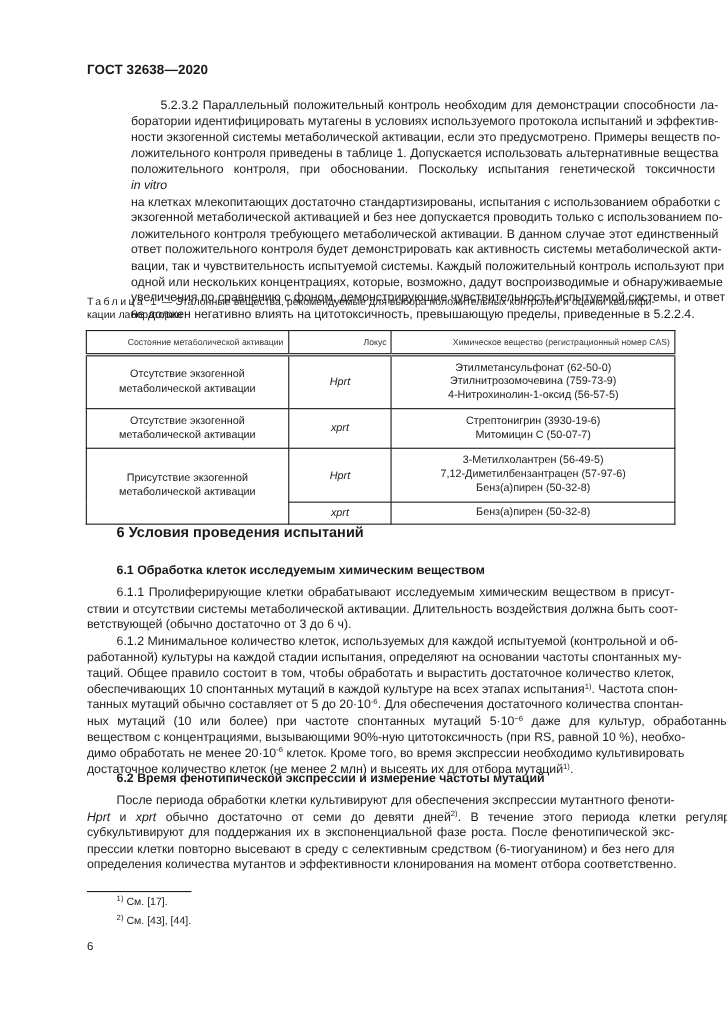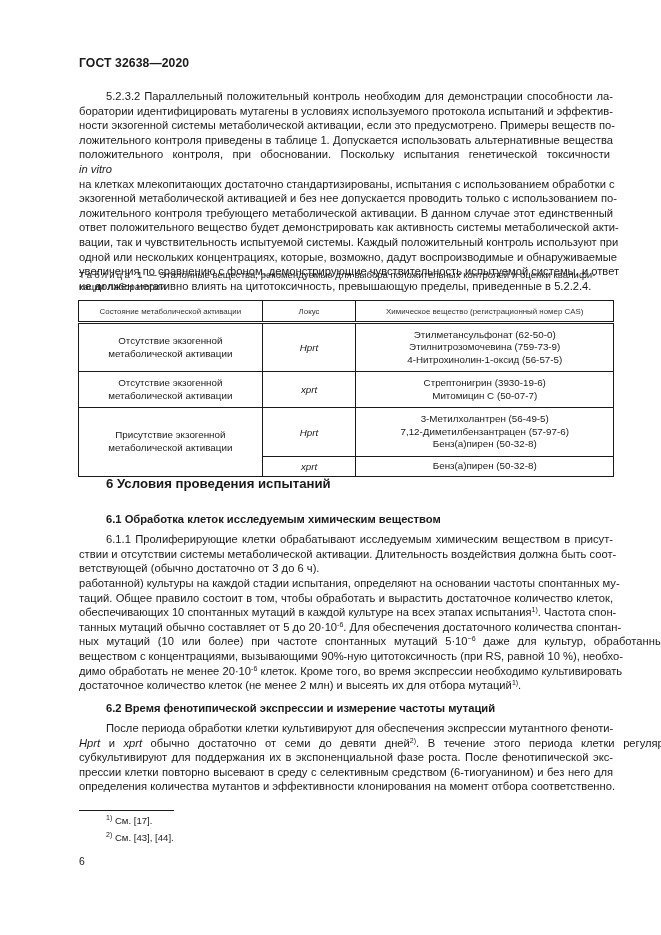--- a/index.html
+++ b/index.html
@@ -10,52 +10,52 @@
   .para { position: absolute; left: 79px; width: 534px; font-size: 11.2px; line-height: 14.6px; }
   .line { display: block; text-align: justify; text-align-last: justify; white-space: nowrap; height: 14.6px; }
   .line.last { text-align-last: left; }
   .indent { padding-left: 27px; }
   .justline { display: flex; justify-content: space-between; white-space: nowrap; flex-direction: column; }
   .justline.last { justify-content: flex-start; gap: 3.2px; }
   .caption { position: absolute; left: 79px; width: 534px; font-size: 9.6px; line-height: 12.4px; }
   .caption .spaced { letter-spacing: 2.2px; }
   table.tbl { position: absolute; left: 78px; top: 300px; width: 536px; border-collapse: collapse; font-size: 9.8px; }
   table.tbl td, table.tbl th { border: 1px solid #1a1a1a; text-align: center; vertical-align: middle; padding: 0 4px; font-weight: normal; }
-  table.tbl th { font-size: 7.9px; height: 20px; color: #333; border-bottom: 3px double #1a1a1a; }
+  table.tbl th { font-size: 7.9px; height: 20px; color: #333; border-bottom: 3px double #1a1a1a; text-align: right; }
   table.tbl td.state { line-height: 12.8px; }
   table.tbl td.locus { font-style: italic; }
   table.tbl td.chem { line-height: 12.6px; }
   .sec-title { position: absolute; left: 106px; top: 476px; font-weight: bold; font-size: 13.2px; }
   .sub-title { position: absolute; left: 106px; font-weight: bold; font-size: 11.2px; }
   sup { font-size: 7px; line-height: 0; vertical-align: 4px; }
   .fn-rule { position: absolute; left: 79px; top: 810px; width: 95px; height: 0; border-top: 1px solid #1a1a1a; }
   .footnote { position: absolute; left: 106px; font-size: 9.6px; }
   .page-num { position: absolute; left: 79px; top: 856px; font-size: 10.4px; }
   i { font-style: italic; }
 </style>
 </head>
 <body>
 
 <div class="page">
 
   <div class="doc-header">ГОСТ 32638—2020</div>
 
-  <div class="para" style="top:89px;">
+  <div class="para" style="top:89px;margin-left:40px;">
     <span class="line indent">5.2.3.2 Параллельный положительный контроль необходим для демонстрации способности ла-</span>
     <span class="line">боратории идентифицировать мутагены в условиях используемого протокола испытаний и эффектив-</span>
     <span class="line">ности экзогенной системы метаболической активации, если это предусмотрено. Примеры веществ по-</span>
     <span class="line">ложительного контроля приведены в таблице 1. Допускается использовать альтернативные вещества</span>
     <span class="justline">
       <span style="word-spacing:6.3px;">положительного контроля, при обосновании. Поскольку испытания генетической токсичности </span>
         <i>in vitro</i>
     </span>
     <span class="line">на клетках млекопитающих достаточно стандартизированы, испытания с использованием обработки с</span>
     <span class="line">экзогенной метаболической активацией и без нее допускается проводить только с использованием по-</span>
     <span class="line">ложительного контроля требующего метаболической активации. В данном случае этот единственный</span>
-    <span class="line">ответ положительного вещество будет демонстрировать как активность системы метаболической акти-</span>
+    <span class="line">ответ положительного контроля будет демонстрировать как активность системы метаболической акти-</span>
     <span class="line">вации, так и чувствительность испытуемой системы. Каждый положительный контроль используют при</span>
     <span class="line">одной или нескольких концентрациях, которые, возможно, дадут воспроизводимые и обнаруживаемые</span>
     <span class="line">увеличения по сравнению с фоном, демонстрирующие чувствительность испытуемой системы, и ответ</span>
     <span class="line last">не должен негативно влиять на цитотоксичность, превышающую пределы, приведенные в 5.2.2.4.</span>
   </div>
 
   <div class="caption" style="top:269px;">
     <div><span class="spaced">Таблица 1</span><span> — Эталонные вещества, рекомендуемые для выбора положительных контролей и оценки квалифи-</span></div>
     <div>кации лаборатории</div>
   </div>
@@ -122,20 +122,21 @@
 
   <div class="sub-title" style="top:513px;">6.1 Обработка клеток исследуемым химическим веществом</div>
 
   <div class="para" style="top:532px;">
     <span class="line indent">6.1.1 Пролиферирующие клетки обрабатывают исследуемым химическим веществом в присут-</span>
     <span class="line">ствии и отсутствии системы метаболической активации. Длительность воздействия должна быть соот-</span>
     <span class="line last">ветствующей (обычно достаточно от 3 до 6 ч).</span>
   </div>
 
   <div class="para" style="top:576px;">
+    <span class="line indent">6.1.2 Минимальное количество клеток, используемых для каждой испытуемой (контрольной и об-</span>
     <span class="line">работанной) культуры на каждой стадии испытания, определяют на основании частоты спонтанных му-</span>
     <span class="line">таций. Общее правило состоит в том, чтобы обработать и вырастить достаточное количество клеток,</span>
     <span class="justline">
       <span><span>обеспечивающих 10 спонтанных мутаций в каждой культуре на всех этапах испытания</span><sup>1)</sup><span>. Частота спон-</span></span>
     </span>
     <span class="justline">
       <span><span>танных мутаций обычно составляет от 5 до 20·10</span><sup>-6</sup><span>. Для обеспечения достаточного количества спонтан-</span></span>
     </span>
     <span class="justline">
       <span style="word-spacing:4.6px;"><span>ных мутаций (10 или более) при частоте спонтанных мутаций 5·10</span><sup>−6</sup><span> даже для культур, обработанных</span></span>

